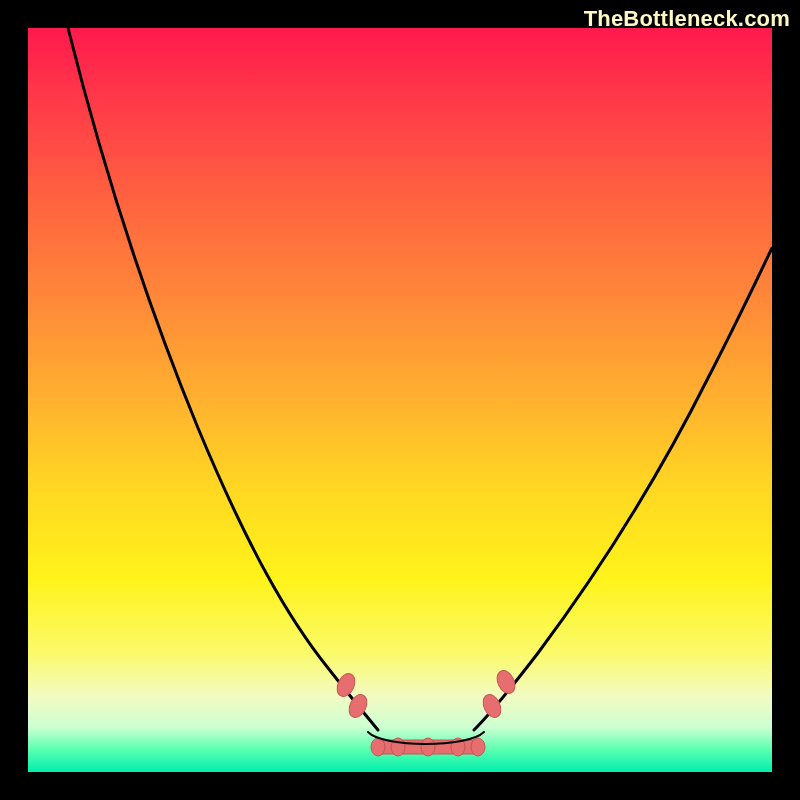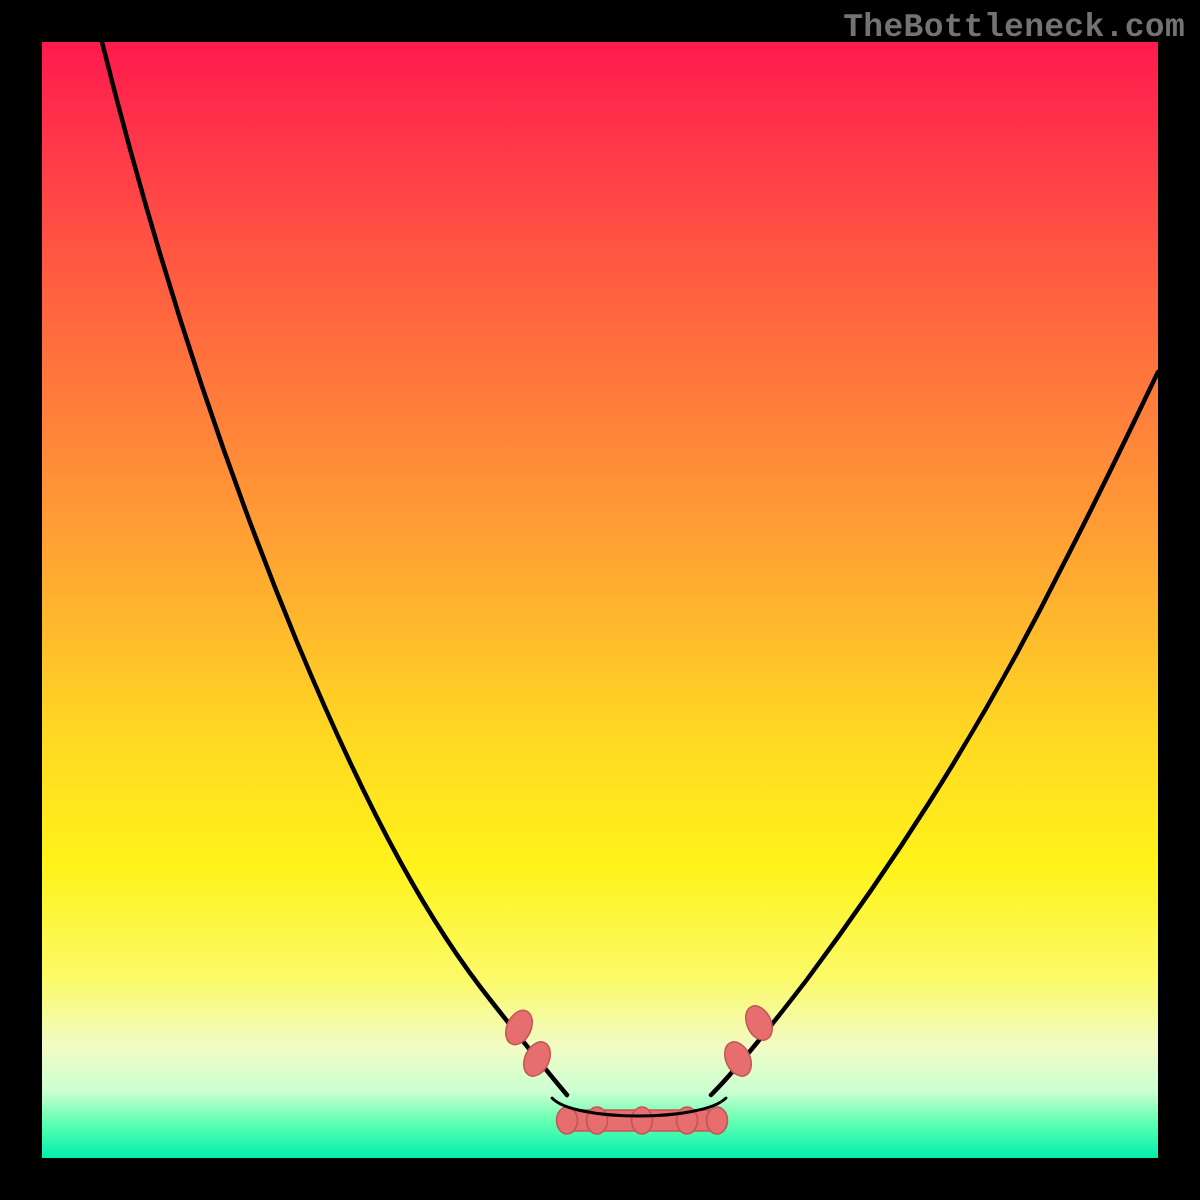--- a/index.html
+++ b/index.html
@@ -29,24 +29,24 @@
       #f1fbc4 90%,
       #ccffd1 94%,
       #5affb0 97%,
       #00efad 100%
     );
   }
   .watermark {
     position: absolute;
     top: 6px;
     right: 10px;
-    font-family: Liberation Mono, monospace;
+    font-family: Liberation Sans, sans-serif;
     font-size: 22px;
     font-weight: 600;
-    color: #737373;
+    color: #fef9c3;
     letter-spacing: 0.2px;
     user-select: none;
   }
   svg.curve {
     position: absolute;
     left: 0;
     top: 0;
     width: 744px;
     height: 744px;
     overflow: visible;

